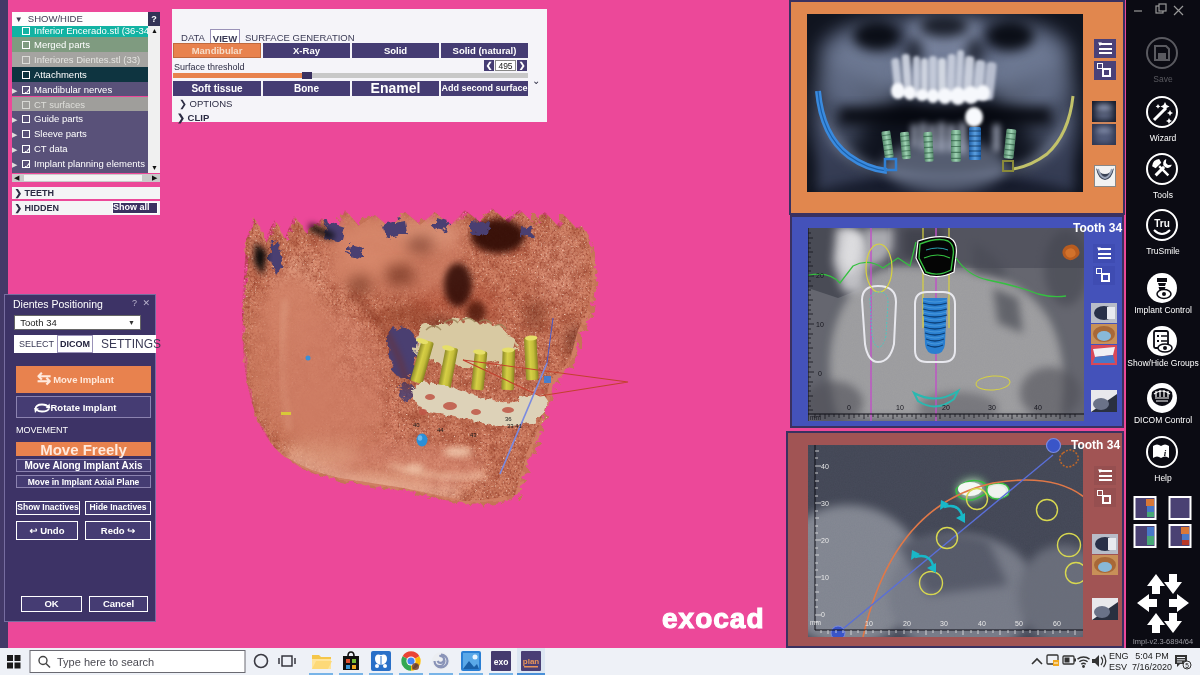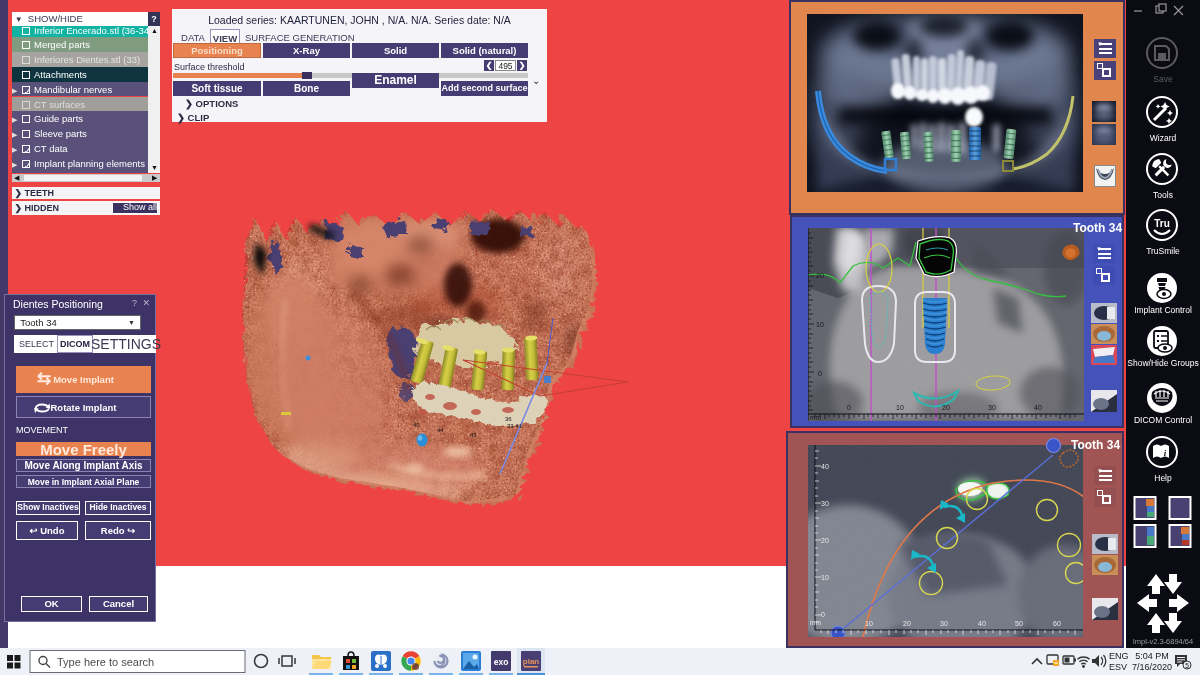--- a/index.html
+++ b/index.html
@@ -1,29 +1,29 @@
 <!DOCTYPE html>
 <html><head><meta charset="utf-8"><style>
 *{margin:0;padding:0;box-sizing:border-box}
 html,body{width:1200px;height:675px;overflow:hidden;font-family:"Liberation Sans",sans-serif}
-#app{position:absolute;left:0;top:0;width:1200px;height:566px;background:#ef4444}
+#app{position:absolute;left:0;top:0;width:1200px;height:675px;background:#ec4899}
 .abs{position:absolute}
 #sh-head{left:12px;top:12px;width:136px;height:14px;background:#fdfdfd;color:#3f3b52;font-size:9.5px;line-height:14px}
 #sh-q{left:148px;top:12px;width:12px;height:14px;background:#333356;color:#fff;font-size:9px;text-align:center;line-height:14px;font-weight:bold}
 .shrow{left:12px;width:136px;height:14.8px;color:#fff;font-size:9.5px;line-height:15px;white-space:nowrap;overflow:hidden}
 .cb{display:inline-block;width:8px;height:8px;border:1.2px solid #fff;margin:0 4px 0 0;vertical-align:-1px;position:relative}
 .cb.chk:after{content:"\2713";position:absolute;left:0.5px;top:-3px;font-size:9.5px;color:#fff}
 .exp{display:inline-block;width:10px;font-size:7px;color:#ddd}
 .noexp{display:inline-block;width:10px}
 #sh-vsb{left:148px;top:26px;width:12px;height:147px;background:#f0f0f0}
 #sh-hsb{left:12px;top:173.5px;width:148px;height:8px;background:#c9c9c9}
 .sbarrow{position:absolute;font-size:7px;color:#111;line-height:8px}
 #sh-teeth{left:12px;top:186.5px;width:148px;height:12px;background:#f4f4f6;color:#2c2c44;font-size:9px;font-weight:bold;line-height:12px}
 #sh-hidden{left:12px;top:200.5px;width:148px;height:14px;background:#f4f4f6;color:#2c2c44;font-size:9px;font-weight:bold;line-height:14px}
-#showall{left:112px;top:201.5px;width:46px;height:12px;background:#3b3261;border:1.5px solid #fff;color:#fff;font-size:9px;font-weight:normal;text-align:right;line-height:9px}
+#showall{left:112px;top:201.5px;width:46px;height:12px;background:#3b3261;border:1.5px solid #fff;color:#fff;font-size:9px;font-weight:bold;text-align:left;line-height:9px}
 
 #vp{left:172px;top:9px;width:375px;height:113px;background:#f5f4f9}
 #vp-title{left:0;top:5px;width:375px;text-align:center;color:#23233e;font-size:10.5px}
 .vtab{position:absolute;top:20px;height:17px;color:#3a3a55;font-size:9.5px;line-height:17px;text-align:center}
 .vbtn{position:absolute;height:15px;background:#453c73;color:#fff;font-size:9.5px;font-weight:bold;text-align:center;line-height:15px}
 .vbtn.orange{background:#e8824e;color:#f6ddc9;border:1px solid #c06a3e;line-height:13px!important}
 
 #ip{left:4px;top:294px;width:152px;height:328px;background:#3d3366;border:1px solid #776da0}
 #ip-title{left:8px;top:3px;color:#fff;font-size:10.5px}
 .ibtn{position:absolute;left:11px;width:135px;background:#453c73;border:1px solid #8c83b0;color:#fff;font-weight:bold;text-align:center}
@@ -59,53 +59,52 @@
 <div class="sbarrow" style="left:151px;top:164px">▼</div>
 <div class="abs" id="sh-hsb"></div>
 <div class="sbarrow" style="left:14px;top:174px">◀</div>
 <div class="sbarrow" style="left:152px;top:174px">▶</div>
 <div class="abs" style="left:24px;top:174.5px;width:118px;height:6px;background:#f2f2f2"></div>
 <div class="abs" id="sh-teeth">&nbsp;❯ TEETH</div>
 <div class="abs" id="sh-hidden">&nbsp;❯ HIDDEN</div>
 <div class="abs" id="showall">Show all</div>
 
 <div class="abs" id="vp">
- <div class="abs" id="vp-title">Loaded series: KAARTUNEN, JOHN , N/A. N/A. Series date: N/A</div>
  <div class="vtab" style="left:8px;width:26px">DATA</div>
  <div class="vtab" style="left:38px;width:30px;border:1px solid #9a92b8;background:#fff;font-weight:bold">VIEW</div>
  <div class="vtab" style="left:73px;width:130px;text-align:left;white-space:nowrap">SURFACE GENERATION</div>
- <div class="vbtn orange" style="left:1px;top:34px;width:88px">Positioning</div>
+ <div class="vbtn orange" style="left:1px;top:34px;width:88px">Mandibular</div>
  <div class="vbtn" style="left:91px;top:34px;width:87px">X-Ray</div>
  <div class="vbtn" style="left:180px;top:34px;width:87px">Solid</div>
  <div class="vbtn" style="left:269px;top:34px;width:87px">Solid (natural)</div>
  <div class="abs" style="left:2px;top:53px;color:#2c2c44;font-size:9px">Surface threshold</div>
  <div class="abs" style="left:312px;top:51px;width:10px;height:11px;background:#453c73;color:#fff;font-size:8px;text-align:center;line-height:11px;font-weight:bold">❮</div>
  <div class="abs" style="left:323px;top:51px;width:21px;height:11px;background:#fff;border:1px solid #888;color:#222;font-size:8.5px;text-align:center;line-height:10px">495</div>
  <div class="abs" style="left:345px;top:51px;width:10px;height:11px;background:#453c73;color:#fff;font-size:8px;text-align:center;line-height:11px;font-weight:bold">❯</div>
  <div class="abs" style="left:1px;top:64px;width:129px;height:5px;background:#e8824e"></div>
  <div class="abs" style="left:130px;top:63px;width:10px;height:7px;background:#3a3160"></div>
  <div class="abs" style="left:140px;top:64px;width:216px;height:5px;background:#c8c8c8"></div>
  <div class="vbtn" style="left:1px;top:72px;width:88px;font-size:10px">Soft tissue</div>
  <div class="vbtn" style="left:91px;top:72px;width:87px;font-size:10px">Bone</div>
- <div class="vbtn" style="left:180px;top:64px;width:87px;font-size:12px">Enamel</div>
+ <div class="vbtn" style="left:180px;top:72px;width:87px;font-size:14px">Enamel</div>
  <div class="vbtn" style="left:269px;top:72px;width:87px;font-size:9px">Add second surface</div>
- <div class="abs" style="left:13px;top:89px;color:#2c2c44;font-size:9.5px;font-weight:bold">❯ OPTIONS</div>
+ <div class="abs" style="left:7px;top:89px;color:#2c2c44;font-size:9.5px;font-weight:normal">❯ OPTIONS</div>
  <div class="abs" style="left:5px;top:103px;color:#2c2c44;font-size:9.5px;font-weight:bold">❯ CLIP</div>
  <div class="abs" style="left:360px;top:66px;color:#2c2c44;font-size:10px">⌄</div>
 </div>
 
 <div class="abs" id="ip">
  <div class="abs" id="ip-title">Dientes Positioning</div>
  <div class="abs" style="right:18px;top:3px;color:#b8b2cc;font-size:9px">?</div>
  <div class="abs" style="right:5px;top:3px;color:#b8b2cc;font-size:9px">✕</div>
  <div class="abs" style="left:9px;top:20px;width:127px;height:15px;background:#fff;border:1px solid #666;color:#222;font-size:9.5px;line-height:14px">&nbsp;&nbsp;Tooth 34<span style="position:absolute;right:5px;font-size:7px;color:#333">▼</span></div>
  <div class="abs" style="left:9px;top:40px;width:142px;height:18px;background:#fff"></div>
  <div class="abs" style="left:14px;top:40px;color:#3a3a55;font-size:9px;line-height:18px">SELECT</div>
  <div class="abs" style="left:52px;top:40px;width:36px;height:18px;border:1px solid #9a92b8;color:#23233e;font-weight:bold;font-size:9px;text-align:center;line-height:17px">DICOM</div>
- <div class="abs" style="left:86px;top:40px;color:#3a3a55;font-size:14px;line-height:18px">SETTINGS</div>
+ <div class="abs" style="left:96px;top:40px;color:#3a3a55;font-size:12px;line-height:18px">SETTINGS</div>
  <div class="ibtn orange" style="top:71px;height:27px;font-size:9.5px;line-height:26px">Move Implant<span style="position:absolute;left:20px;top:-1px;font-size:17px">⇆</span></div>
  <div class="ibtn" style="top:101px;height:22px;font-size:9.5px;line-height:21px">Rotate Implant<svg style="position:absolute;left:16px;top:5px" width="19" height="12" viewBox="0 0 19 12">
           <path d="M2.5,7 Q2.5,2.5 9,2.5 Q14,2.5 15.5,5.5" fill="none" stroke="#fff" stroke-width="1.8"></path>
           <path d="M16.5,1.5 l0.8,5 -4.6,-0.6 Z" fill="#fff"></path>
           <path d="M16,6.5 Q15,9.5 9,9.5 Q5.5,9.5 4,8" fill="none" stroke="#fff" stroke-width="1.8"></path>
           <path d="M2,11 l-0.8,-5 4.6,0.6 Z" fill="#fff"></path>
         </svg></div>
  <div class="abs" style="left:11px;top:130px;color:#fff;font-size:9px">MOVEMENT</div>
  <div class="ibtn orange" style="top:147px;height:14px;font-size:15px;line-height:13px">Move Freely</div>
  <div class="ibtn" style="top:164px;height:13px;font-size:10px;line-height:12px">Move Along Implant Axis</div>
@@ -276,20 +275,21 @@
 <rect x="51" y="222" width="10" height="3" fill="#d8c838"></rect>
 <g font-family="Liberation Sans" font-size="6" fill="#1a1a1a">
 <text x="183" y="237">40</text>
         <text x="207" y="242">44</text>
         <text x="240" y="247">43</text>
         <text x="275" y="231">36</text>
         <text x="277" y="238">33 41</text>
 </g>
 </svg>
 
+<div class="abs" style="left:662px;top:603px;width:120px;color:#fff;font-size:28px;font-weight:bold;letter-spacing:1px;-webkit-text-stroke:1.1px #fff">exocad</div>
 
 <div class="abs" id="pano">
 <svg class="abs" style="left:16px;top:12px" width="276" height="178" viewBox="0 0 276 178">
 <defs>
 <filter id="b3" color-interpolation-filters="sRGB" x="-60%" y="-60%" width="220%" height="220%">
             <feGaussianBlur stdDeviation="3"></feGaussianBlur>
           </filter>
 <filter id="b2" color-interpolation-filters="sRGB" x="-60%" y="-60%" width="220%" height="220%">
             <feGaussianBlur stdDeviation="1.6"></feGaussianBlur>
           </filter>

